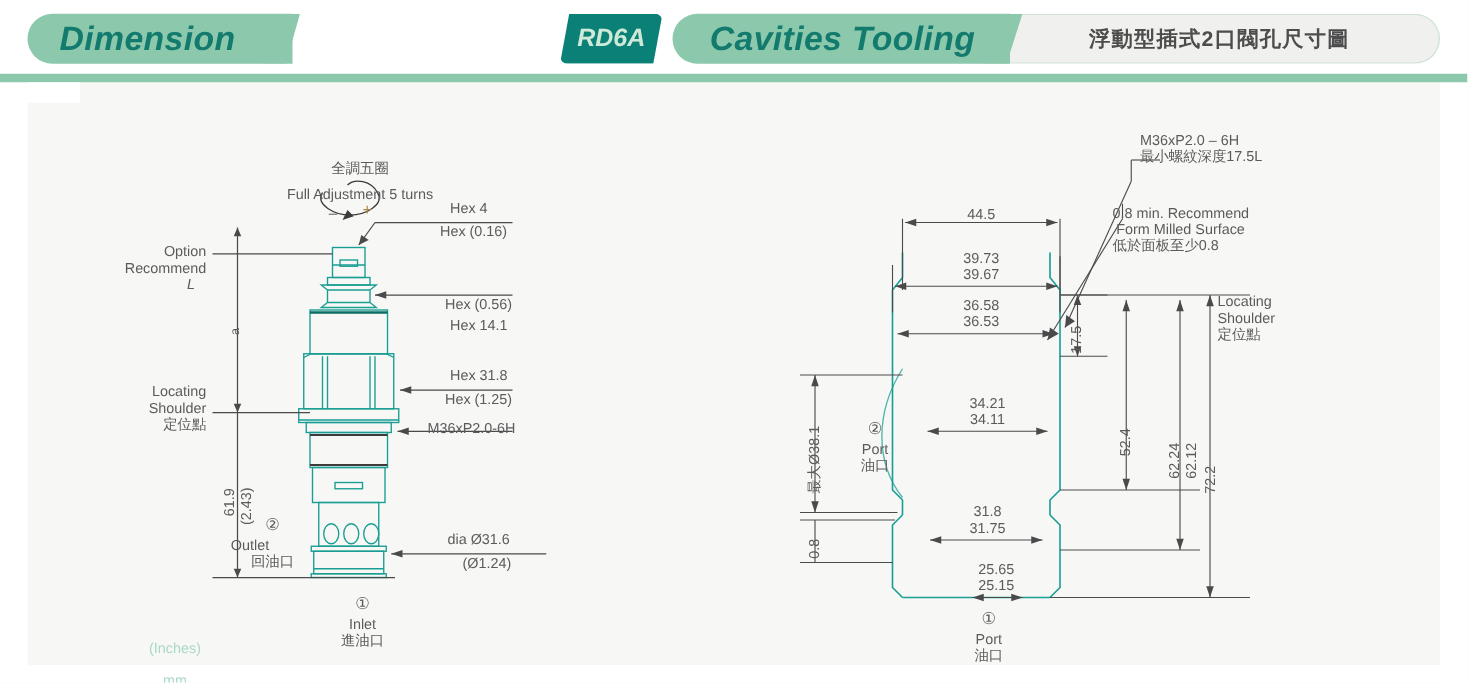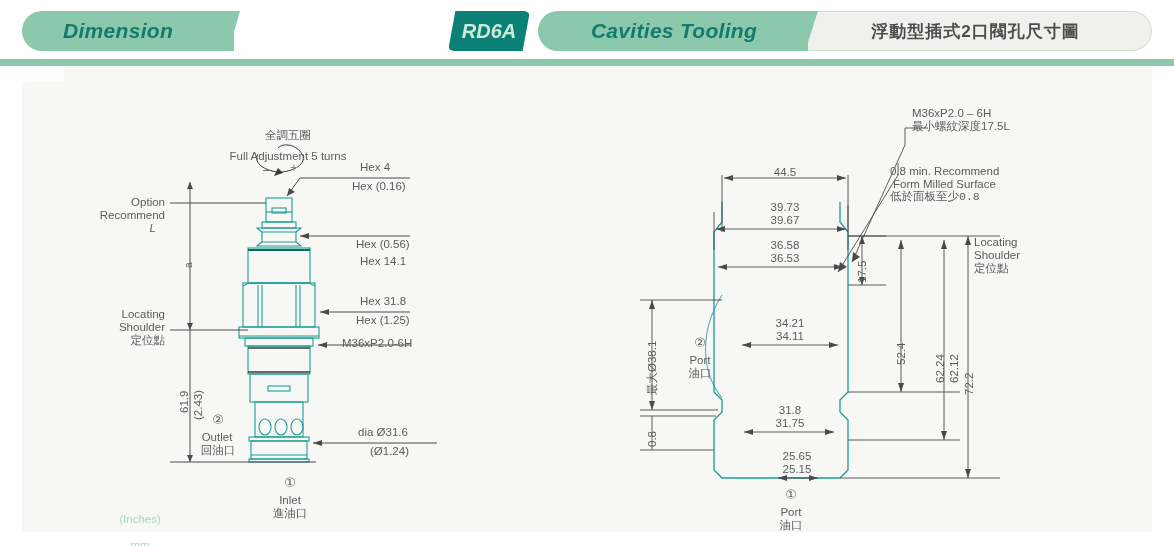--- a/index.html
+++ b/index.html
@@ -17,21 +17,21 @@
   }
   .tabgroup{position:absolute;top:11px;height:40px;}
 
   .tab{
     position:absolute;top:0;height:40px;
     display:flex;align-items:center;justify-content:center;
     box-sizing:border-box;white-space:nowrap;
   }
   .tab-en{
     background:#8cc9ac;color:#137a6e;
-    font-style:italic;font-weight:bold;font-size:21px;
+    font-style:italic;font-weight:bold;font-size:27px;
     letter-spacing:.3px;
   }
   .tab-cn{
     background:#f0f0ee;color:#4d4d4d;
     font-weight:bold;font-size:17px;
     border:1px solid #cfe3d6;border-left:none;
     letter-spacing:1px;
   }
   .tab-code{
     background:#0b8077;color:#cfe9d8;
@@ -229,21 +229,21 @@
 
 <div class="tx" style="left:360px;top:295px;">Hex 31.8</div>
 <div class="tx" style="left:356px;top:314px;">Hex (1.25)</div>
 
 <div class="tx" style="left:342px;top:337px;">M36xP2.0-6H</div>
 
 <div class="tx" style="left:358px;top:426px;">dia  Ø31.6</div>
 <div class="tx" style="left:370px;top:445px;">(Ø1.24)</div>
 
 <div class="tx c" style="left:218px;top:414px;font-size:13px;">②</div>
-<div class="tx c" style="left:217px;top:431px;">Outlet</div>
+<div class="tx c" style="left:200px;top:431px;">Outlet</div>
 <div class="tx c" style="left:218px;top:444px;">回油口</div>
 
 <div class="tx c" style="left:290px;top:477px;font-size:13px;">①</div>
 <div class="tx c" style="left:290px;top:494px;">Inlet</div>
 <div class="tx c" style="left:290px;top:507px;">進油口</div>
 
 <div class="tx mmlabel c" style="left:140px;top:500px;margin-top:39px;">mm</div>
 <div class="tx mmlabel c" style="left:140px;top:513px;">(Inches)</div>
 
 <svg width="1174" height="546">
@@ -333,21 +333,21 @@
     <line x1="898" y1="175" x2="898" y2="163"></line>
     <path d="M838 272 l2 -10 l7 5 z" fill="#4a4a4a" stroke="none"></path>
   </g>
 </svg>
 
 <div class="tx" style="left:912px;top:107px;">M36xP2.0 – 6H</div>
 <div class="tx" style="left:912px;top:120px;">最小螺紋深度17.5L</div>
 
 <div class="tx" style="left:890px;top:165px;">0.8 min. Recommend</div>
 <div class="tx" style="left:893px;top:178px;">Form Milled Surface</div>
-<div class="tx" style="left:890px;top:191px;font-family:Liberation Mono, monospace;">低於面板至少0.8</div>
+<div class="tx" style="left:890px;top:191px;">低於面板至少0.8</div>
 
 <div class="tx" style="left:974px;top:236px;">Locating</div>
 <div class="tx" style="left:974px;top:249px;">Shoulder</div>
 <div class="tx" style="left:974px;top:262px;">定位點</div>
 
 <div class="tx c" style="left:785px;top:166px;">44.5</div>
 
 <div class="tx c" style="left:785px;top:201px;">39.73</div>
 <div class="tx c" style="left:785px;top:214px;">39.67</div>
 

